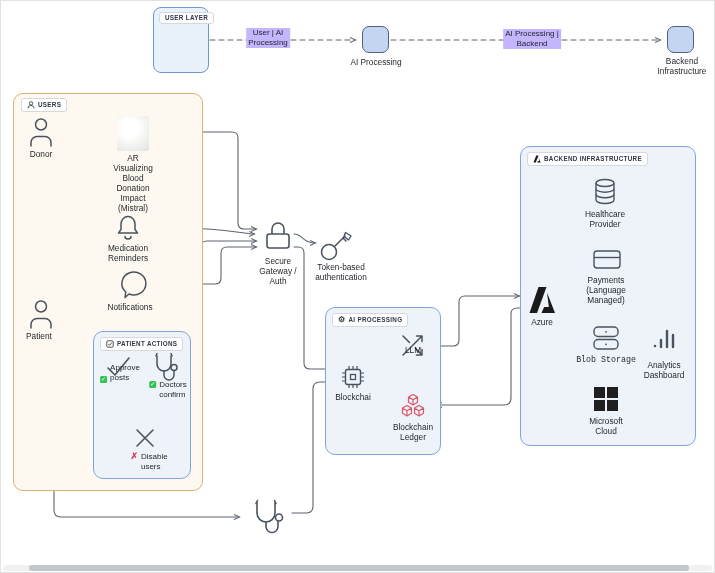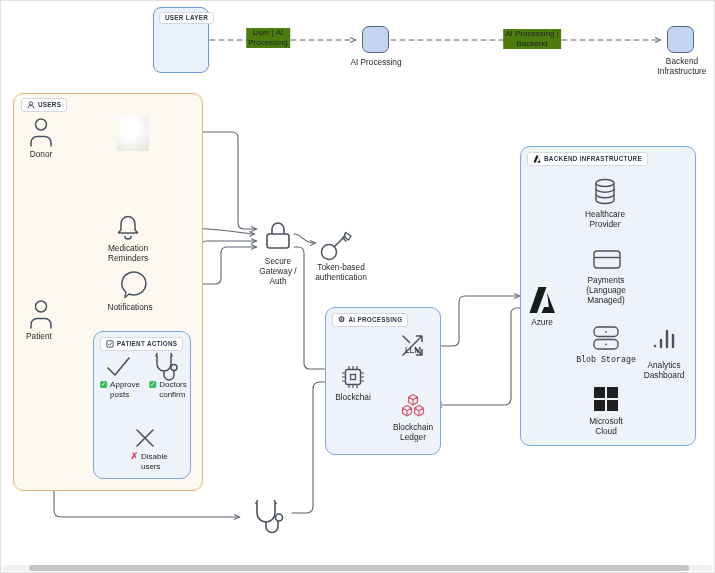--- a/index.html
+++ b/index.html
@@ -27,21 +27,21 @@
     position:absolute;left:152px;top:6px;width:56px;height:66px;
     background:#e9f1fb;border:1.3px solid #6d9ad0;border-radius:8px;box-sizing:border-box;
   }
   .lbl{
     position:absolute;transform:translateX(-50%);text-align:center;
     font-size:8.3px;line-height:1.2;color:#1f2328;white-space:pre-line;
   }
   .elbl{
     position:absolute;transform:translateX(-50%);text-align:center;
     font-size:8px;line-height:1.25;color:#1f2328;white-space:pre-line;
-    background:#4d7c0f;padding:0 2px;
+    background:#c4b5fd;padding:0 2px;
   }
   .ic{position:absolute;}
   .ar-img{
     position:absolute;left:116px;top:115px;width:32px;height:35px;
     background:radial-gradient(circle at 40% 35%,#ffffff 30%,#ececea 75%,#e2e1de 100%);
     border-radius:2px;
   }
   .pa-lbl{
     position:absolute;transform:translateX(-50%);display:flex;gap:3px;
     font-size:8px;line-height:1.25;color:#1f2328;align-items:flex-start;
@@ -126,20 +126,26 @@
 
   <div class="ic" style="left:28px;top:116px;">
     <svg width="24" height="30" viewBox="0 0 24 30">
       <circle cx="12" cy="7.5" r="5.5" fill="none" stroke="#4a5360" stroke-width="1.5"></circle>
       <path d="M2,29 v-3.5 a6,6 0 0 1 6,-6 h8 a6,6 0 0 1 6,6 V29" fill="none" stroke="#4a5360" stroke-width="1.5" stroke-linecap="round"></path>
     </svg>
   </div>
   <div class="lbl" style="left:40px;top:149px;">Donor</div>
 
   <div class="ar-img"></div>
+  <div class="lbl" style="left:132px;top:153px;">AR
+Visualizing
+Blood
+Donation
+Impact
+(Mistral)</div>
 
   <div class="ic" style="left:112px;top:212px;">
     <svg width="30" height="28" viewBox="0 0 30 28">
       <path d="M5.5,20 H24.5 L22,16.5 V11 a7,7.5 0 0 0 -14,0 v5.5 Z" fill="none" stroke="#4a5360" stroke-width="1.5" stroke-linejoin="round"></path>
       <path d="M12,23.5 a3,2.5 0 0 0 6,0" fill="none" stroke="#4a5360" stroke-width="1.5" stroke-linecap="round"></path>
     </svg>
   </div>
   <div class="lbl" style="left:127px;top:243px;">Medication
 Reminders</div>
 
@@ -165,21 +171,21 @@
       <path d="M2.4,4.1 l1.2,1.2 2.1,-2.6" fill="none" stroke="#444" stroke-width="0.9" stroke-linecap="round"></path>
     </svg>
     <span>PATIENT ACTIONS</span>
   </div>
 
   <div class="ic" style="left:104px;top:353px;">
     <svg width="27" height="24" viewBox="0 0 27 24">
       <path d="M3,14 L10,21 L24,4" fill="none" stroke="#4a5360" stroke-width="1.6" stroke-linecap="round" stroke-linejoin="round"></path>
     </svg>
   </div>
-  <div class="pa-lbl" style="left:119px;top:379px;">
+  <div class="pa-lbl" style="left:119px;top:362px;align-items:flex-end;">
     <span class="gchk">✓</span>
     <span class="pa-txt">Approve
 posts</span>
   </div>
 
   <div class="ic" style="left:150px;top:350px;">
     <svg width="30" height="34" viewBox="0 0 30 34">
       <path d="M6,5 v8 a7,7 0 0 0 14,0 V5" fill="none" stroke="#4a5360" stroke-width="1.5" stroke-linecap="round"></path>
       <path d="M5,5 l1,-2.5 M21,5 l-1,-2.5" stroke="#4a5360" stroke-width="1.5" stroke-linecap="round"></path>
       <path d="M13,20 v4 a5,5 0 0 0 10,0 v-4.5" fill="none" stroke="#4a5360" stroke-width="1.5" stroke-linecap="round"></path>

